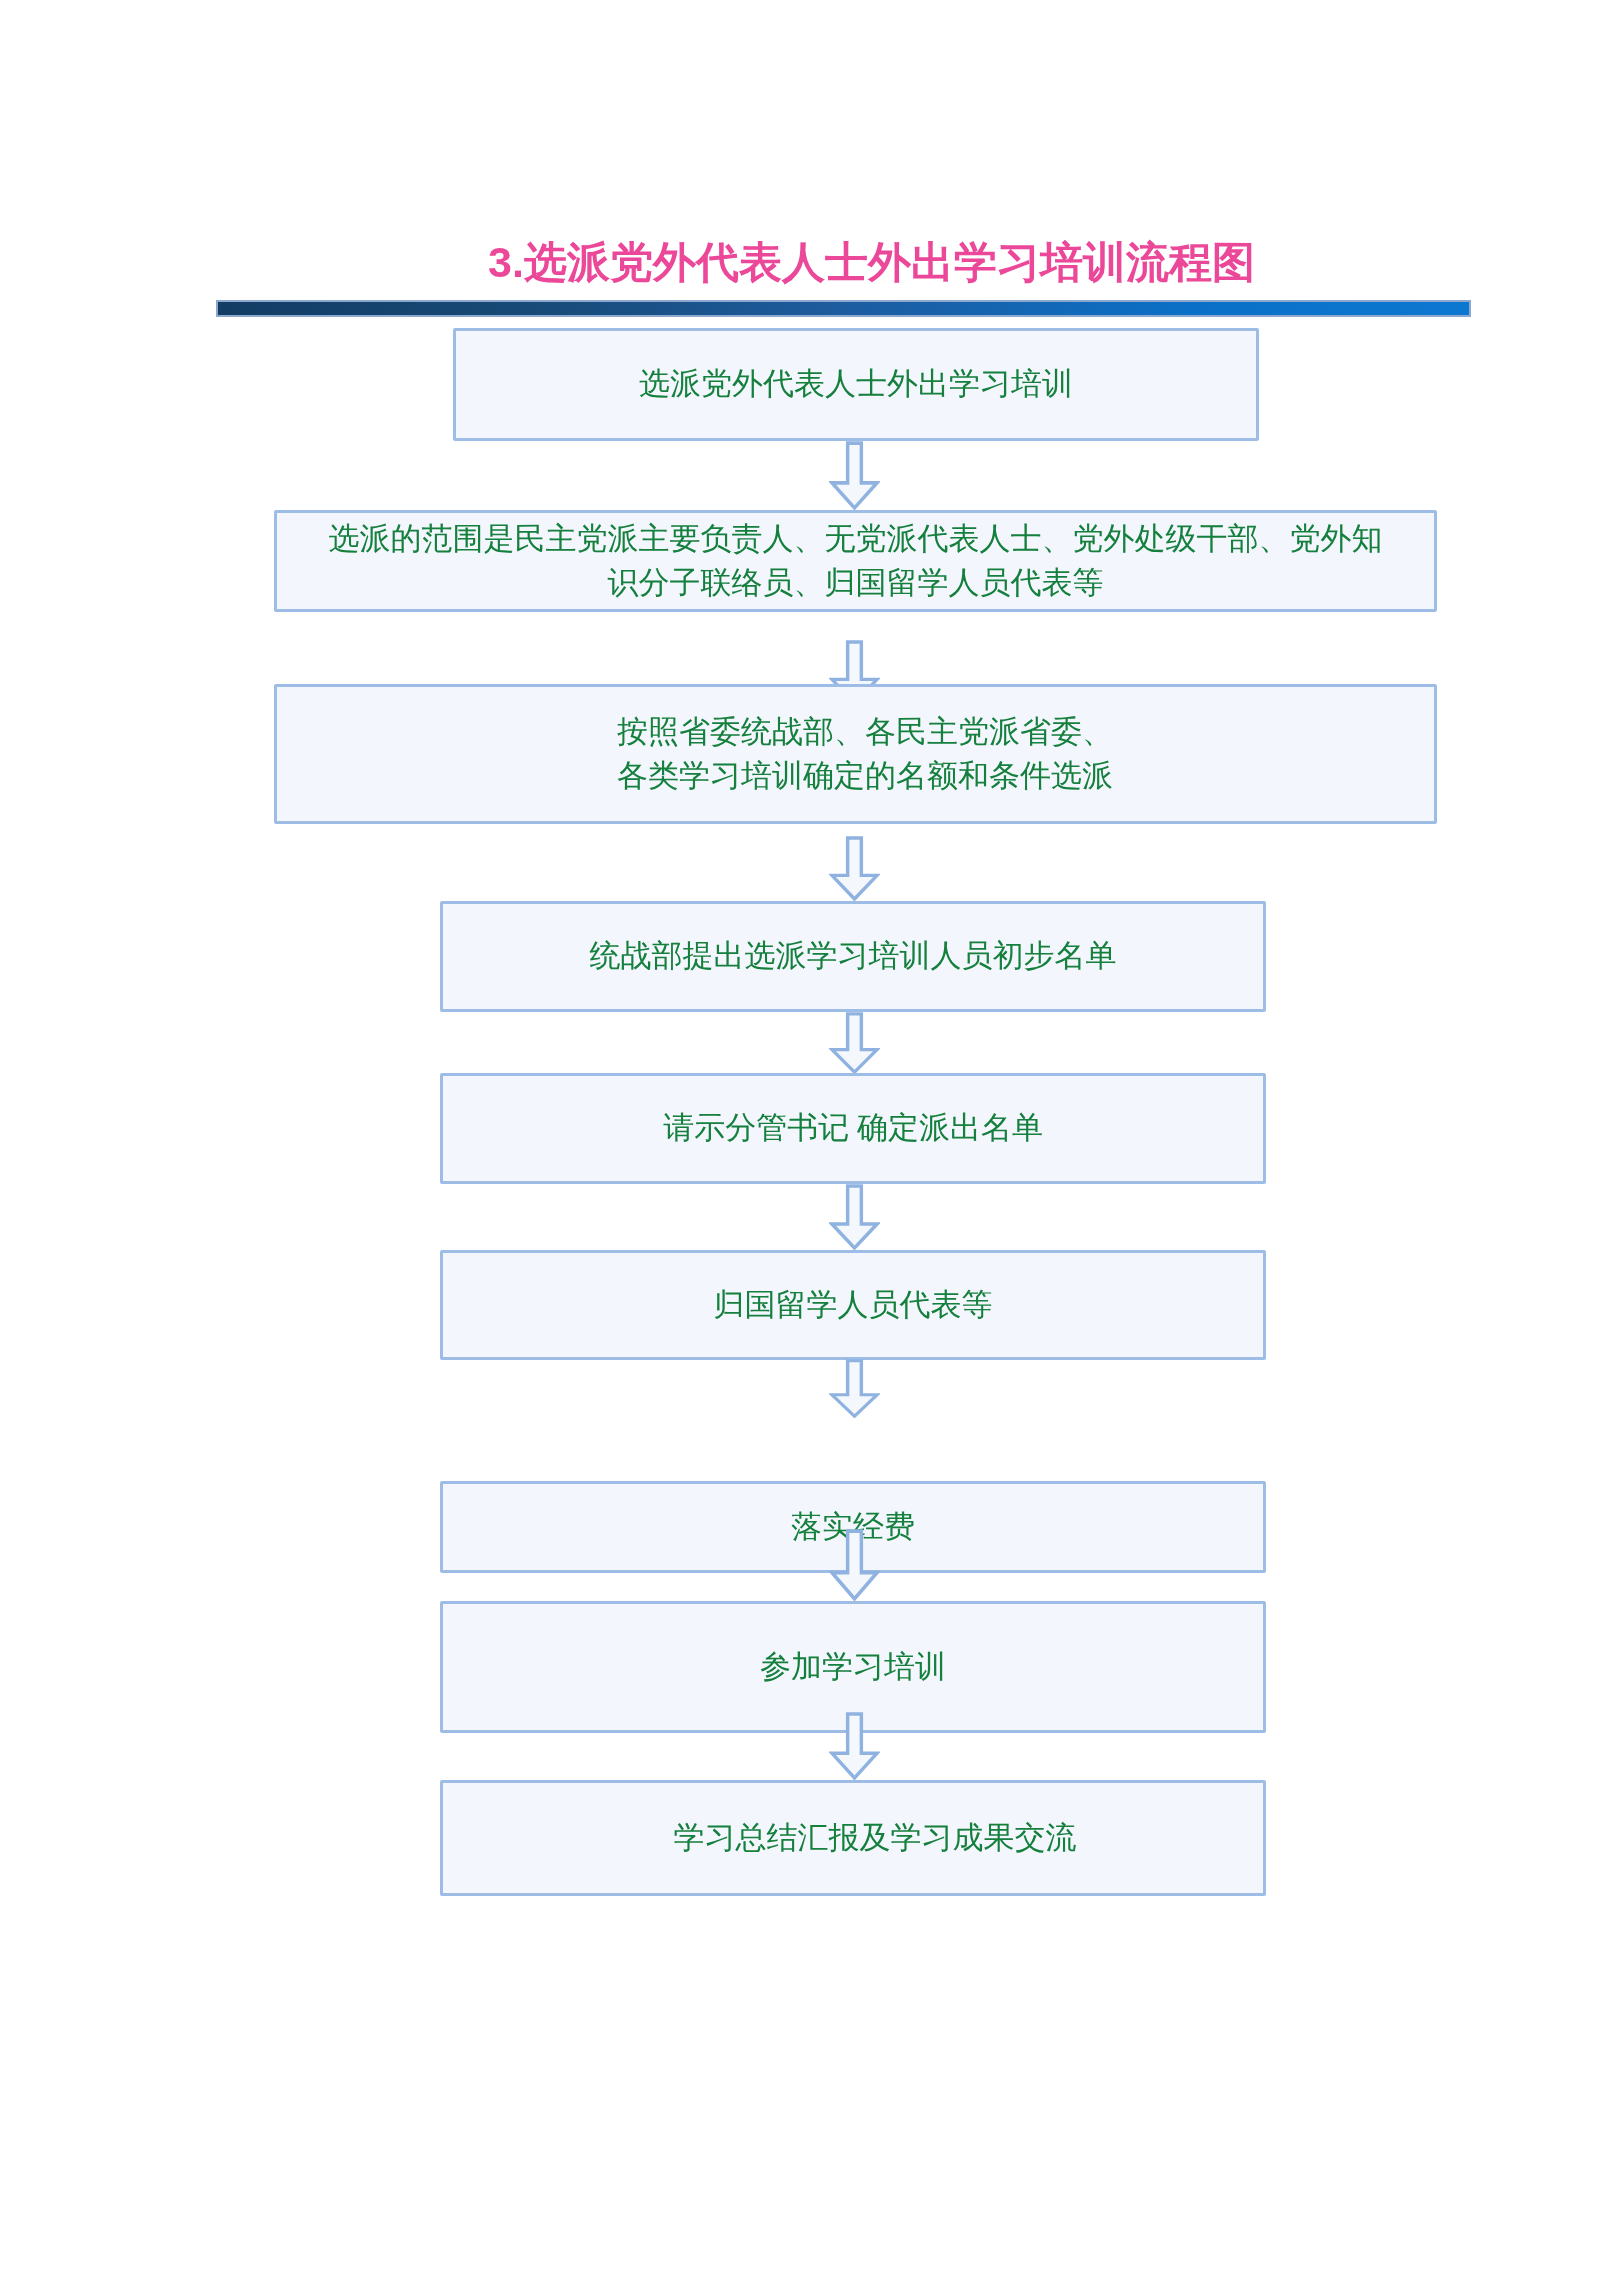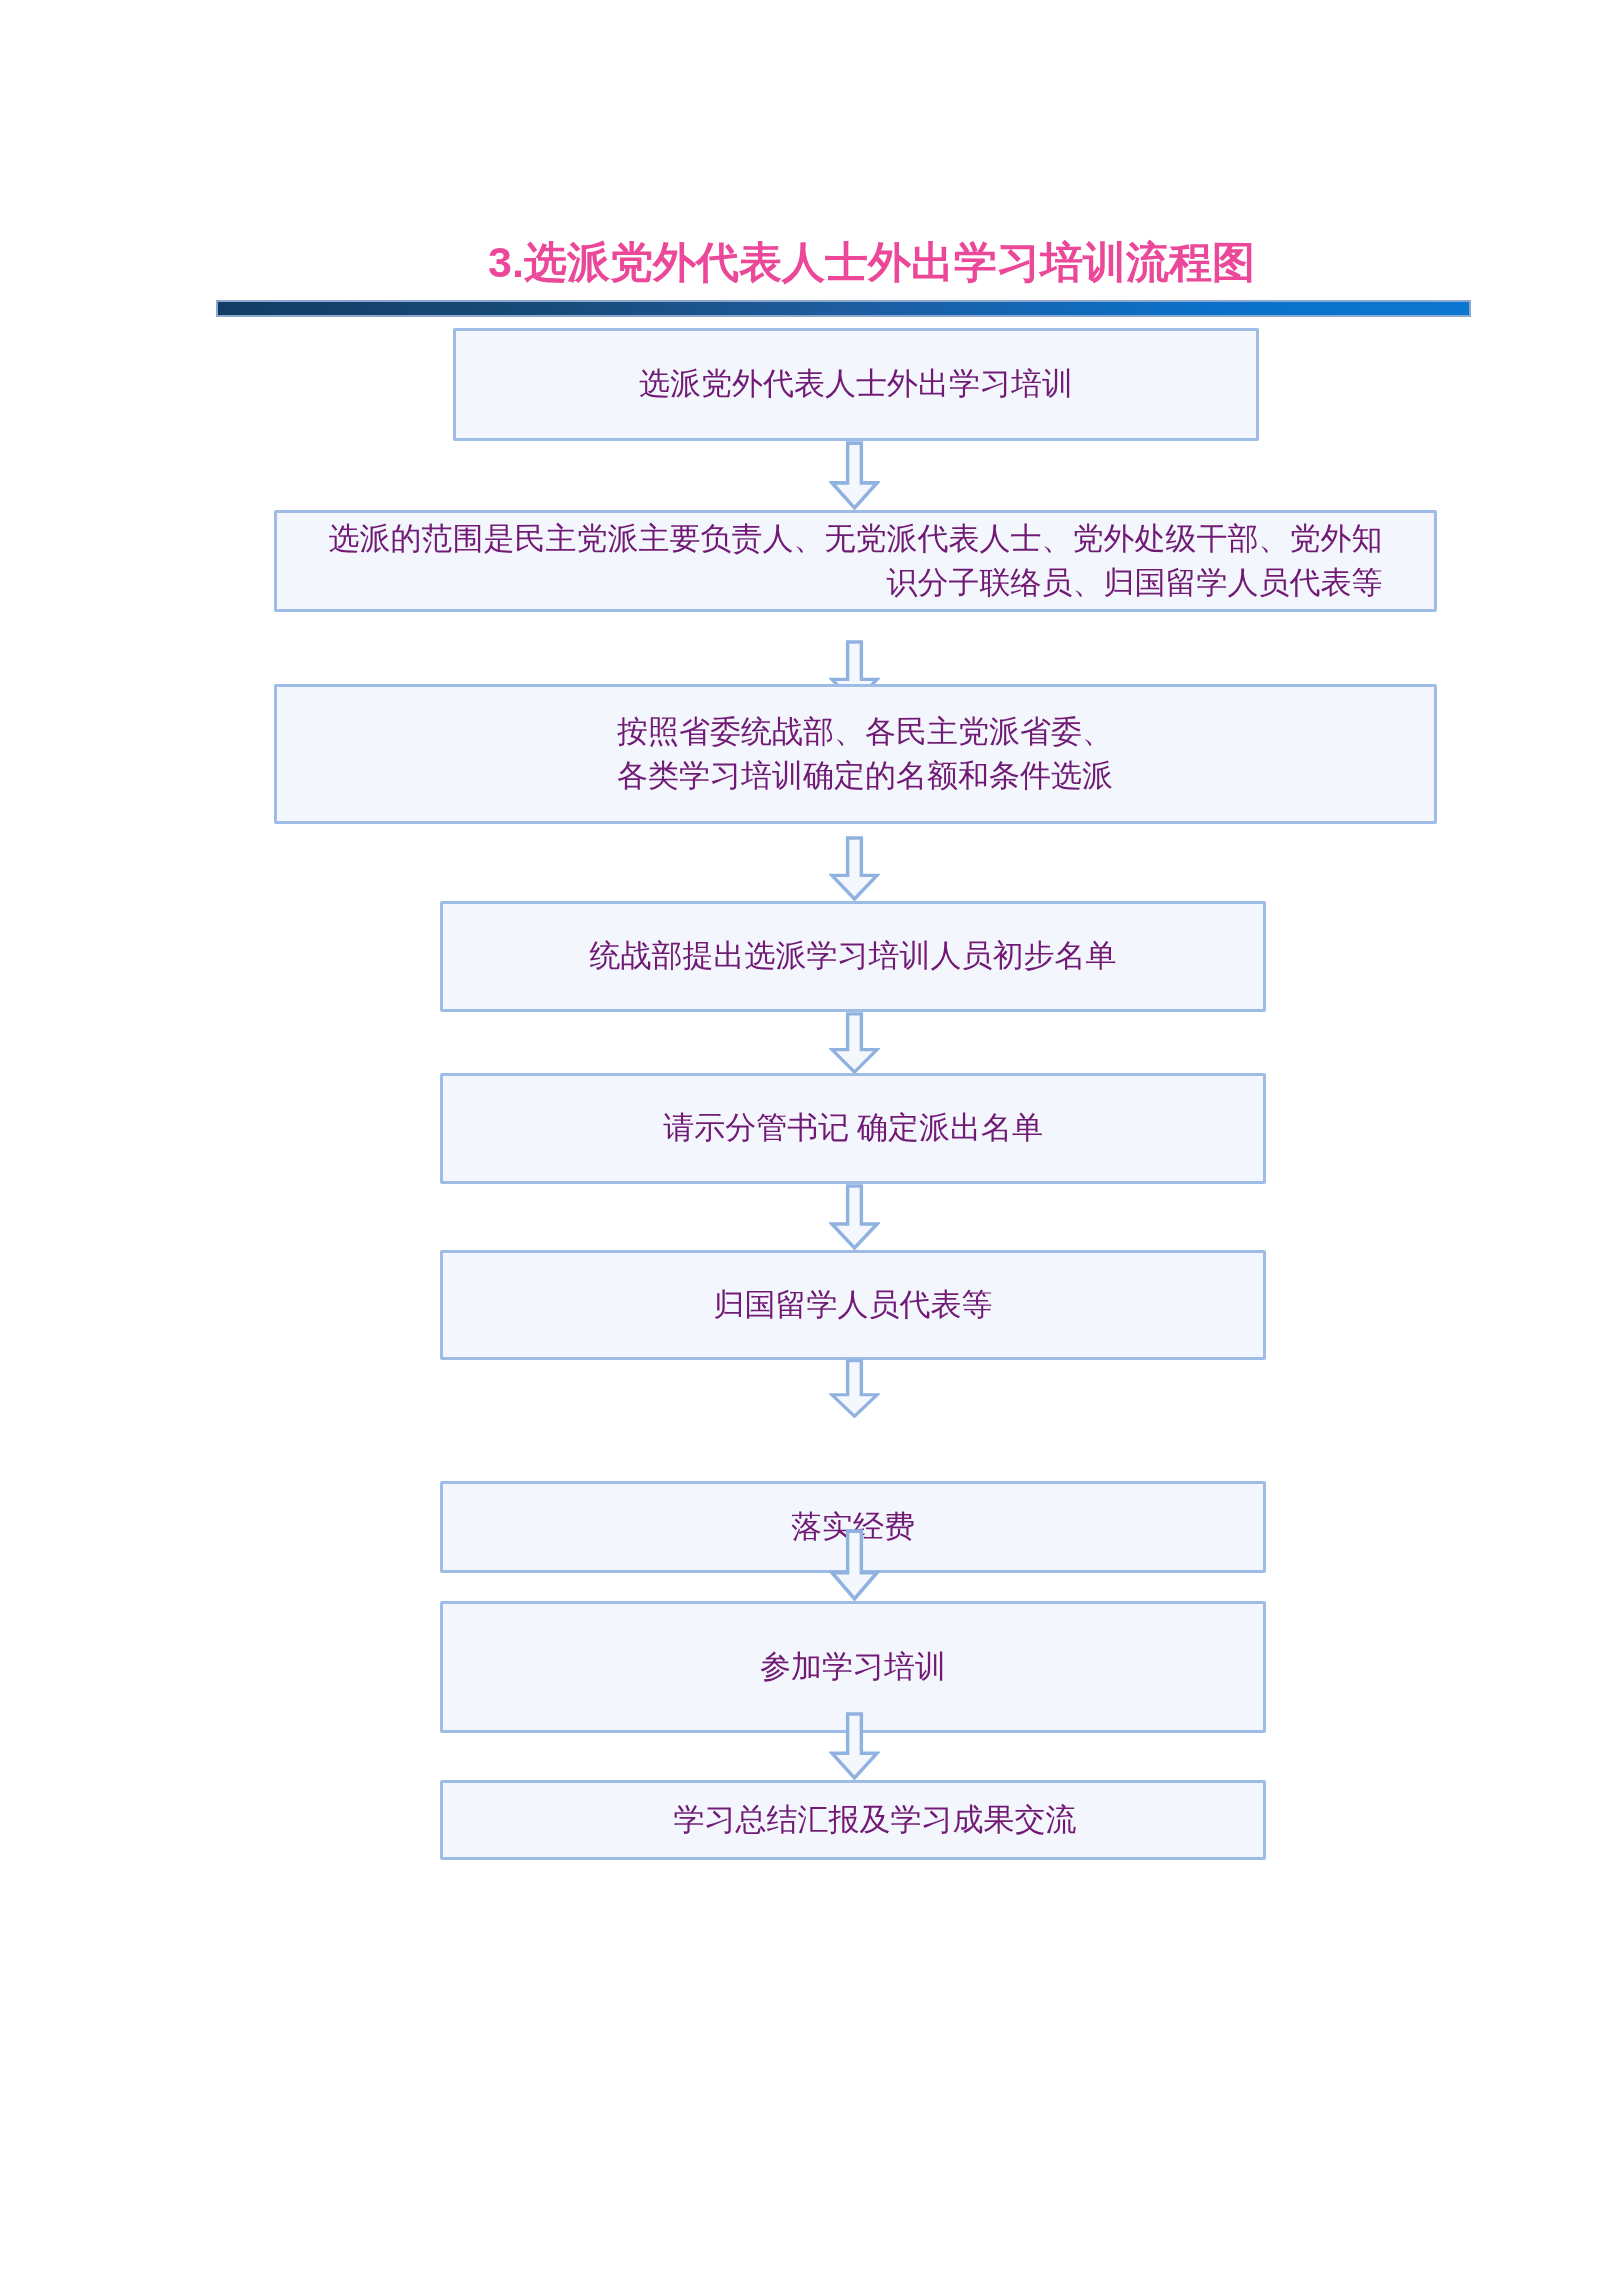--- a/index.html
+++ b/index.html
@@ -44,40 +44,40 @@
     background: #F3F6FC;
     border: 3.9px solid #9DBCE6;
     border-radius: 2px;
     display: flex;
     align-items: center;
     justify-content: center;
   }
   .flow-box .box-text {
     font-size: 31px;
     line-height: 1.42;
-    color: #701a75;
-    text-align: right;
+    color: #15803d;
+    text-align: center;
     white-space: pre-line;
     padding: 0 19.6px;
   }
   .flow-arrow {
     position: absolute;
     width: 51px;
     left: 829px;
   }
   
   .b1 { left: 453px; top: 328px; width: 806px; height: 113px; }
   .b2 { left: 274px; top: 510px; width: 1163px; height: 102px; }
   .b3 { left: 274px; top: 684px; width: 1163px; height: 140px; padding-left: 19px; }
   .b4 { left: 440px; top: 901px;  width: 826px; height: 111px; }
   .b5 { left: 440px; top: 1073px; width: 826px; height: 111px; }
   .b6 { left: 440px; top: 1250px; width: 826px; height: 110px; }
   .b7 { left: 440px; top: 1481px; width: 826px; height: 92px; }
   .b8 { left: 440px; top: 1601px; width: 826px; height: 132px; }
-  .b9 { left: 440px; top: 1780px; width: 826px; height: 80px; padding-left: 44px; }
+  .b9 { left: 440px; top: 1780px; width: 826px; height: 116px; padding-left: 44px; }
   .a1 { top: 441px;  height: 69px; }
   .a2 { top: 640px;  height: 65px; }
   .a3 { top: 836px;  height: 65px; }
   .a4 { top: 1012px; height: 62px; }
   .a5 { top: 1184px; height: 66px; }
   .a6 { top: 1359px; height: 59px; }
   .a7 { top: 1529px; height: 72px; }
   .a8 { top: 1712px; height: 68px; }
 </style>
 </head>

